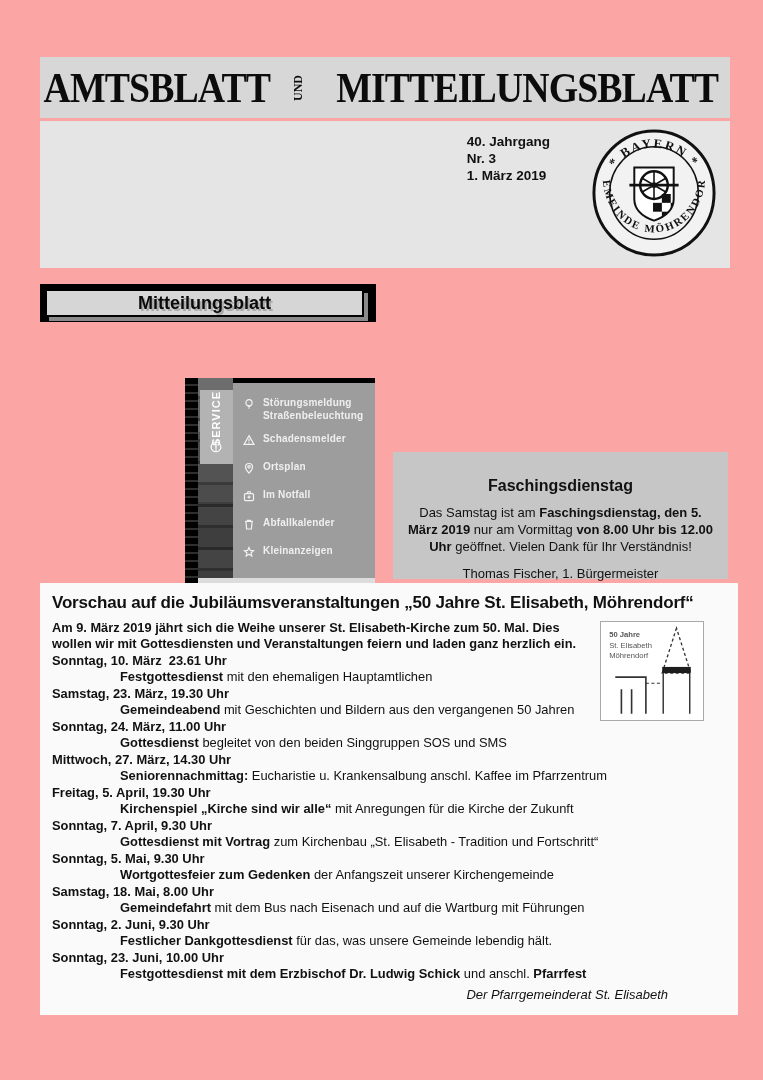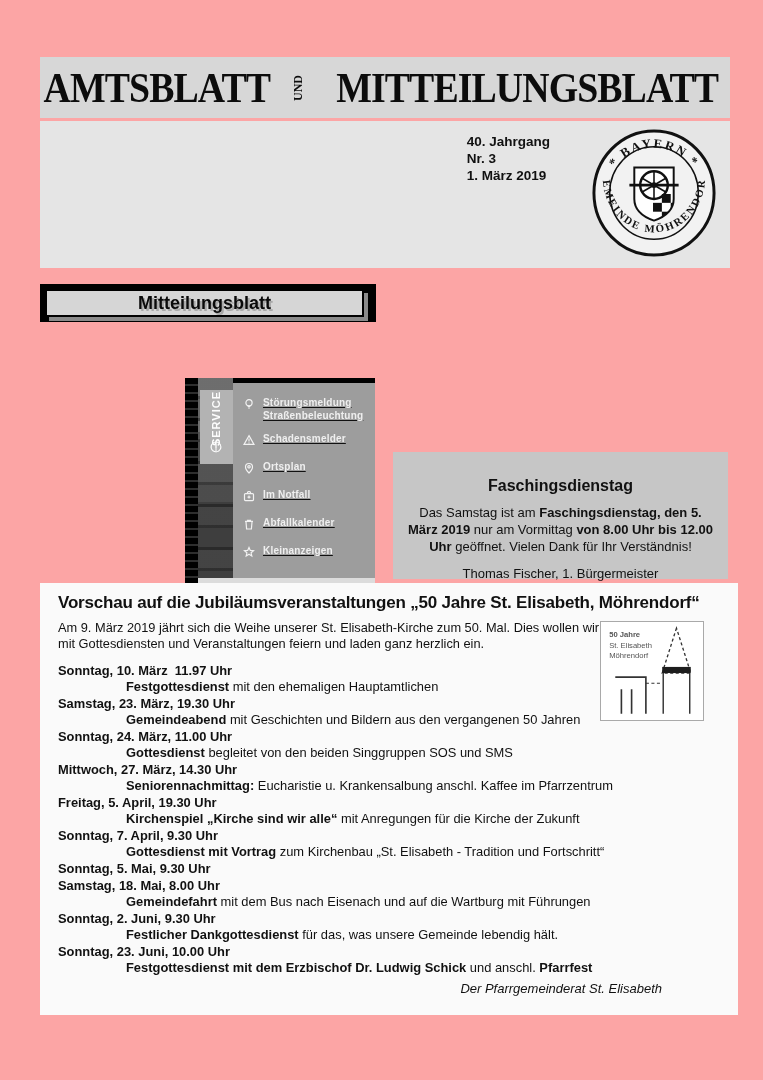--- a/index.html
+++ b/index.html
@@ -39,39 +39,39 @@
   .photo-strip{position:absolute;left:13px;top:0;width:35px;height:100%;
     background:
       repeating-linear-gradient(to bottom,#9a9a9a 0 18px,#6c6c6c 18px 21px,#8d8d8d 21px 40px,#5f5f5f 40px 43px),
       linear-gradient(to bottom,#b5b5b5 0 26%,#8a8a8a 26% 60%,#707070 60% 100%);
     background-blend-mode:multiply;}
   .service-tab{position:absolute;left:15px;top:12px;width:33px;height:74px;background:#b3b3b3;
     display:flex;align-items:center;justify-content:center;}
   .service-tab .vtxt{writing-mode:vertical-rl;transform:rotate(180deg);font-size:11px;
     font-weight:bold;letter-spacing:1px;color:#fdfdfd;}
   .menu-panel{position:absolute;left:48px;top:5px;width:142px;height:195px;background:#9d9d9d;
-    box-sizing:border-box;padding:13px 4px 0 10px;text-decoration:underline;}
+    box-sizing:border-box;padding:13px 4px 0 10px;}
   .service-item{display:flex;margin-bottom:10px;}
   .service-item .ic{width:20px;flex:0 0 20px;padding-top:0;}
   .service-item .ic svg{width:12px;height:12px;stroke:#f2f2f2;fill:none;stroke-width:1.2;}
   .service-item .lines{font-size:10px;font-weight:bold;line-height:13px;color:#efefef;letter-spacing:.2px;}
   .img-bottom-strip{position:absolute;left:13px;bottom:0;width:177px;height:6px;background:#dcdcdc;}
 
   
   #fasching-box{left:393px;top:452px;width:335px;height:127px;background:#c6c6c6;box-sizing:border-box;
     padding:25px 15px 0;text-align:center;}
   #fasching-box .f-title{font-size:16px;font-weight:bold;margin-bottom:9px;}
   #fasching-box .f-body{font-size:13px;line-height:17px;}
   #fasching-box .f-sig{font-size:13px;margin-top:11px;}
 
   
   #main-block{left:40px;top:583px;width:698px;height:432px;background:#fafafa;box-sizing:border-box;
-    padding:9px 18px 0;}
+    padding:9px 12px 0;}
   #main-block .j-title{font-size:17px;font-weight:bold;letter-spacing:-.2px;line-height:21px;}
-  #main-block .j-intro{width:548px;font-size:12.8px;line-height:16px;margin:7px 0 11px;}
+  #main-block .j-intro{width:548px;font-size:12.8px;line-height:16px;margin:7px 0 1px;font-weight:bold;}
   #logo-box{position:absolute;left:560px;top:38px;width:102px;height:98px;background:#fff;border:1px solid #a9a9a9;}
   .event{margin-bottom:1px;}
   .event-date{font-weight:bold;font-size:12.9px;line-height:16px;white-space:pre-wrap;}
   .event-desc{padding-left:68px;font-size:12.9px;line-height:16px;}
   .event-desc b{font-weight:bold;}
   .j-sig{text-align:right;font-style:italic;font-size:13px;margin:5px 58px 0 0;}
 </style>
 </head>
 <body>
 
@@ -218,21 +218,21 @@
         <rect x="60" y="44" width="28" height="6" fill="#1d1d1d" stroke="none"></rect>
         <path d="M61,50 V90 M87,50 V90" stroke-width="1.4"></path>
         <path d="M44,60 H60" stroke-width="1.2" stroke-dasharray="3,2.4"></path>
         <path d="M14,54 H44 V90" stroke-width="1.6"></path>
         <path d="M20,66 V90 M30,66 V90" stroke-width="1.6"></path>
       </g>
     </svg>
 
     <div class="events">
         <div class="event">
-          <div class="event-date">Sonntag, 10. März  11.97 Uhr</div>
+          <div class="event-date">Sonntag, 10. März  23.61 Uhr</div>
           <div class="event-desc"><b>Festgottesdienst</b><span> mit den ehemaligen Hauptamtlichen</span></div>
         </div>
         <div class="event">
           <div class="event-date">Samstag, 23. März, 19.30 Uhr</div>
           <div class="event-desc"><b>Gemeindeabend</b><span> mit Geschichten und Bildern aus den vergangenen 50 Jahren</span></div>
         </div>
         <div class="event">
           <div class="event-date">Sonntag, 24. März, 11.00 Uhr</div>
           <div class="event-desc"><b>Gottesdienst</b><span> begleitet von den beiden Singgruppen SOS und SMS</span></div>
         </div>
@@ -243,20 +243,21 @@
         <div class="event">
           <div class="event-date">Freitag, 5. April, 19.30 Uhr</div>
           <div class="event-desc"><b>Kirchenspiel „Kirche sind wir alle“</b><span> mit Anregungen für die Kirche der Zukunft</span></div>
         </div>
         <div class="event">
           <div class="event-date">Sonntag, 7. April, 9.30 Uhr</div>
           <div class="event-desc"><b>Gottesdienst mit Vortrag</b><span> zum Kirchenbau „St. Elisabeth - Tradition und Fortschritt“</span></div>
         </div>
         <div class="event">
           <div class="event-date">Sonntag, 5. Mai, 9.30 Uhr</div>
+          <div class="event-desc"><b>Wortgottesfeier zum Gedenken</b><span> der Anfangszeit unserer Kirchengemeinde</span></div>
         </div>
         <div class="event">
           <div class="event-date">Samstag, 18. Mai, 8.00 Uhr</div>
           <div class="event-desc"><b>Gemeindefahrt</b><span> mit dem Bus nach Eisenach und auf die Wartburg mit Führungen</span></div>
         </div>
         <div class="event">
           <div class="event-date">Sonntag, 2. Juni, 9.30 Uhr</div>
           <div class="event-desc"><b>Festlicher Dankgottesdienst</b><span> für das, was unsere Gemeinde lebendig hält.</span></div>
         </div>
         <div class="event">

